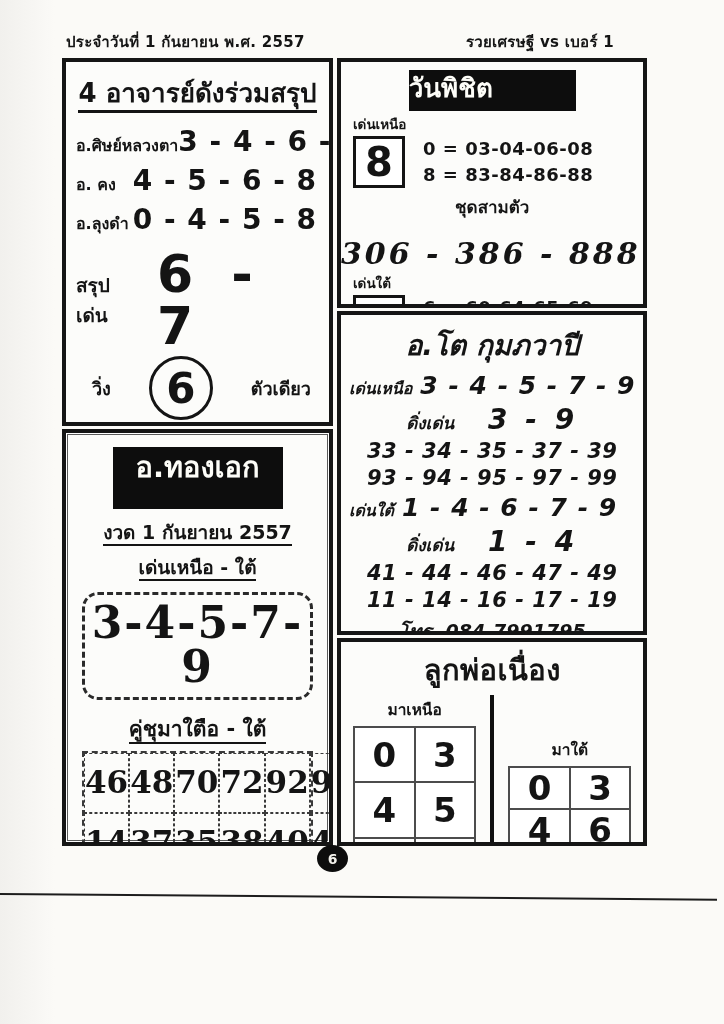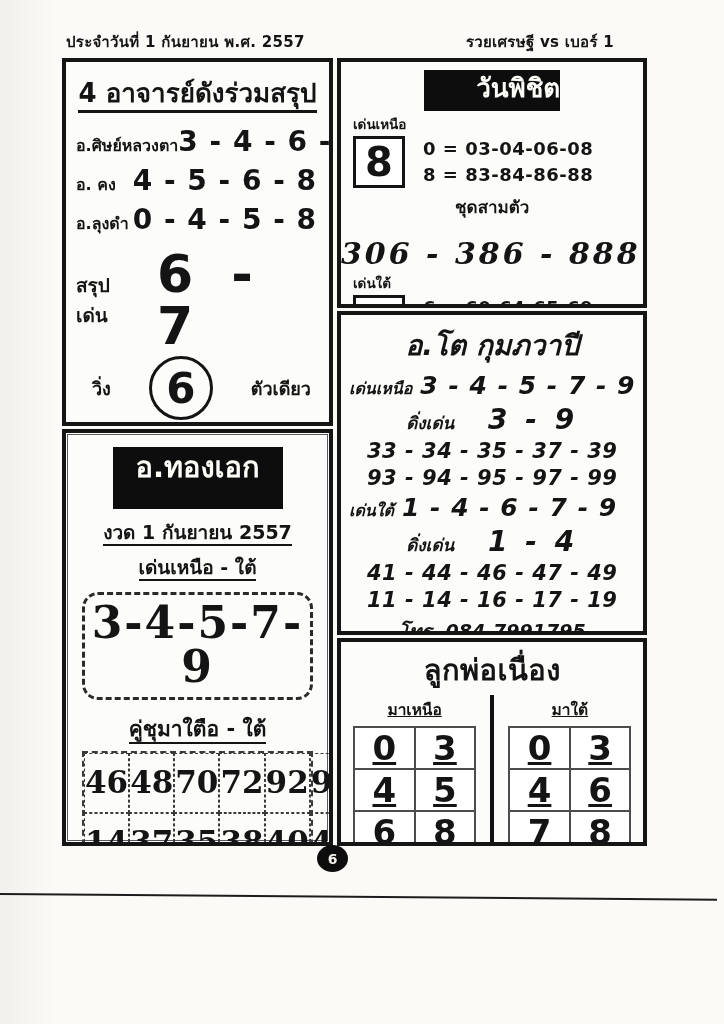--- a/index.html
+++ b/index.html
@@ -68,22 +68,22 @@
   }
   .te-cell {
     border:1.5px dashed #3a3a3a; text-align:center;
     font-family:"DejaVu Serif","Liberation Serif",serif;
     font-size:31px; font-weight:800; padding:10px 0 12px;
   }
 
   
   .pC { height:250px; }
   .wp-bar {
-    background:#0d0d0d; color:#fdfdf8; width:136px; margin:8px auto 2px;
-    text-align:right; font-size:26px; font-weight:800; padding:4px 0 8px; line-height:1.1;
+    background:#0d0d0d; color:#fdfdf8; width:167px; margin:8px auto 2px;
+    text-align:left; font-size:26px; font-weight:800; padding:4px 0 8px; line-height:1.1;
   }
   .wp-label { font-size:13.5px; font-weight:800; margin:0 0 1px 12px; }
   .wp-row { display:flex; align-items:center; padding:0 12px; gap:18px; }
   .wp-digit {
     width:52px; height:52px; border:3px solid #141414; flex:none;
     display:flex; align-items:center; justify-content:center;
     font-size:40px; font-weight:900; background:#fff;
   }
   .wp-lines { font-size:18px; font-weight:800; line-height:1.4; letter-spacing:0.5px; white-space:nowrap; }
   .wp-triple-label { text-align:center; font-size:17px; font-weight:800; margin-top:5px; }
@@ -100,24 +100,24 @@
   .at-nums { font-size:25px; font-weight:800; margin-left:8px; white-space:nowrap; letter-spacing:1px; }
   .at-line.center { justify-content:center; }
   .at-line.center .at-label { margin-right:26px; font-size:17px; }
   .at-line.center .at-nums { font-size:28px; letter-spacing:4px; }
   .at-row { text-align:center; font-size:21px; font-weight:800; margin:3px 0; letter-spacing:0.5px; white-space:nowrap; }
   .at-phone { text-align:center; font-size:19px; font-weight:700; margin-top:4px; }
 
   
   .pE { flex:1; display:flex; flex-direction:column; }
   .lp-title { text-align:center; font-size:29px; font-weight:900; margin:5px 0 2px; letter-spacing:0.5px; }
-  .lp-body { flex:1; display:flex; padding:0 6px 8px;text-decoration:underline; }
+  .lp-body { flex:1; display:flex; padding:0 6px 8px; }
   .lp-half { flex:1; display:flex; flex-direction:column; }
   .lp-half.first { border-right:4px solid #101010; padding-right:8px; }
-  .lp-half.second { padding-left:8px; }
+  .lp-half.second { padding-left:8px;margin-top:40px; }
   .lp-head { text-align:center; font-size:15.5px; font-weight:800; margin:2px 0 4px; }
   .lp-table { flex:1; display:grid; grid-template-columns:1fr 1fr; grid-auto-rows:1fr; border:1px solid #4c4c4c; margin:0 6px; background:#fff; }
   .lp-cell { border:1px solid #4c4c4c; display:flex; align-items:center; justify-content:center; font-size:34px; font-weight:900; }
 
   
   .page-dot {
     position:absolute; left:317px; top:845px; width:31px; height:27px;
     background:#0d0d0d; border-radius:50%; color:#f3f2ec;
     display:flex; align-items:center; justify-content:center; font-size:14px; font-weight:700;
   }

